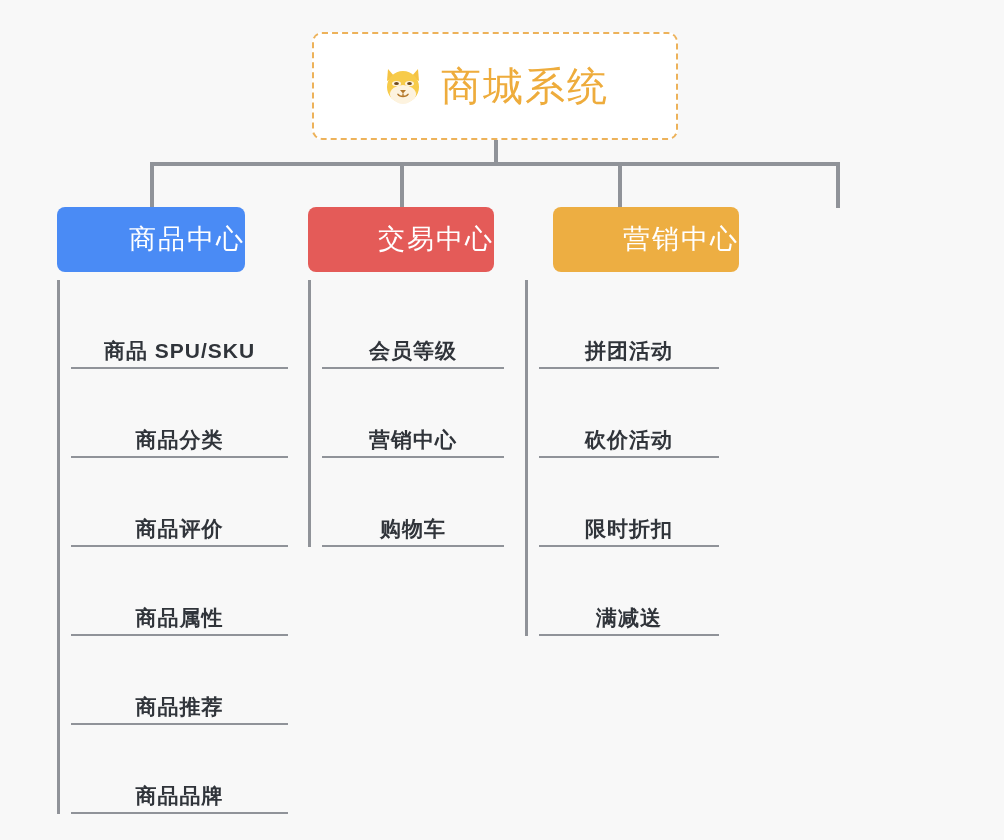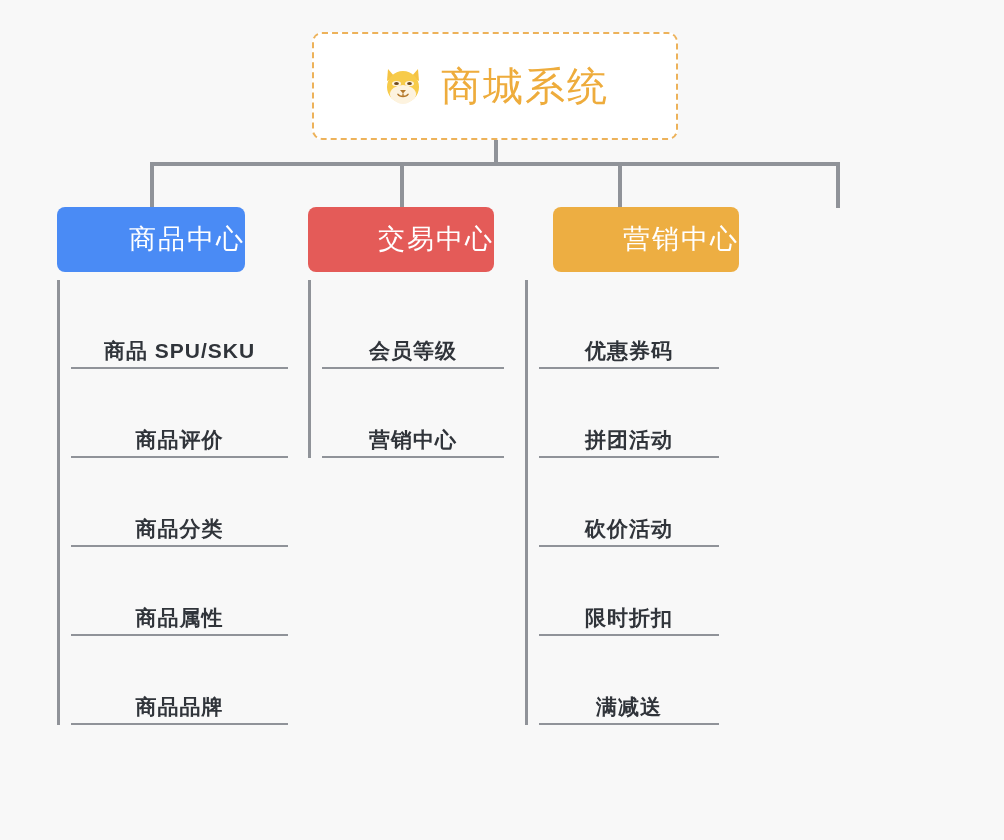--- a/index.html
+++ b/index.html
@@ -152,57 +152,60 @@
 
   <div class="column col-1">
     <div class="cat-box">
       <span>商品中心</span>
     </div>
     <div class="leaf-list">
       <div class="leaf-item">
         <span class="leaf-label">商品 SPU/SKU</span>
       </div>
       <div class="leaf-item">
+        <span class="leaf-label">商品分类</span>
+      </div>
+      <div class="leaf-item">
         <span class="leaf-label">商品评价</span>
       </div>
       <div class="leaf-item">
-        <span class="leaf-label">商品分类</span>
-      </div>
-      <div class="leaf-item">
         <span class="leaf-label">商品属性</span>
+      </div>
+      <div class="leaf-item">
+        <span class="leaf-label">商品推荐</span>
       </div>
       <div class="leaf-item">
         <span class="leaf-label">商品品牌</span>
       </div>
     </div>
   </div>
 
   <div class="column col-2">
     <div class="cat-box">
       <span>交易中心</span>
     </div>
     <div class="leaf-list">
       <div class="leaf-item">
         <span class="leaf-label">会员等级</span>
       </div>
       <div class="leaf-item">
         <span class="leaf-label">营销中心</span>
       </div>
+      <div class="leaf-item">
+        <span class="leaf-label">购物车</span>
+      </div>
     </div>
   </div>
 
   <div class="column col-3">
     <div class="cat-box">
       <span>营销中心</span>
     </div>
     <div class="leaf-list">
       <div class="leaf-item">
-        <span class="leaf-label">优惠券码</span>
-      </div>
-      <div class="leaf-item">
         <span class="leaf-label">拼团活动</span>
       </div>
       <div class="leaf-item">
         <span class="leaf-label">砍价活动</span>
       </div>
       <div class="leaf-item">
         <span class="leaf-label">限时折扣</span>
       </div>
       <div class="leaf-item">
         <span class="leaf-label">满减送</span>

